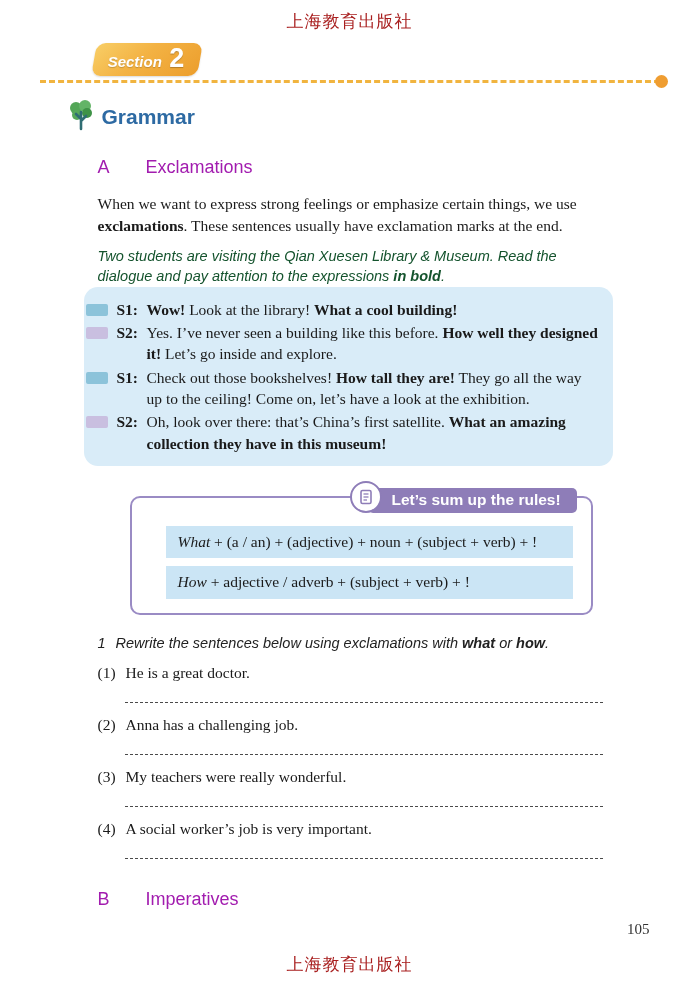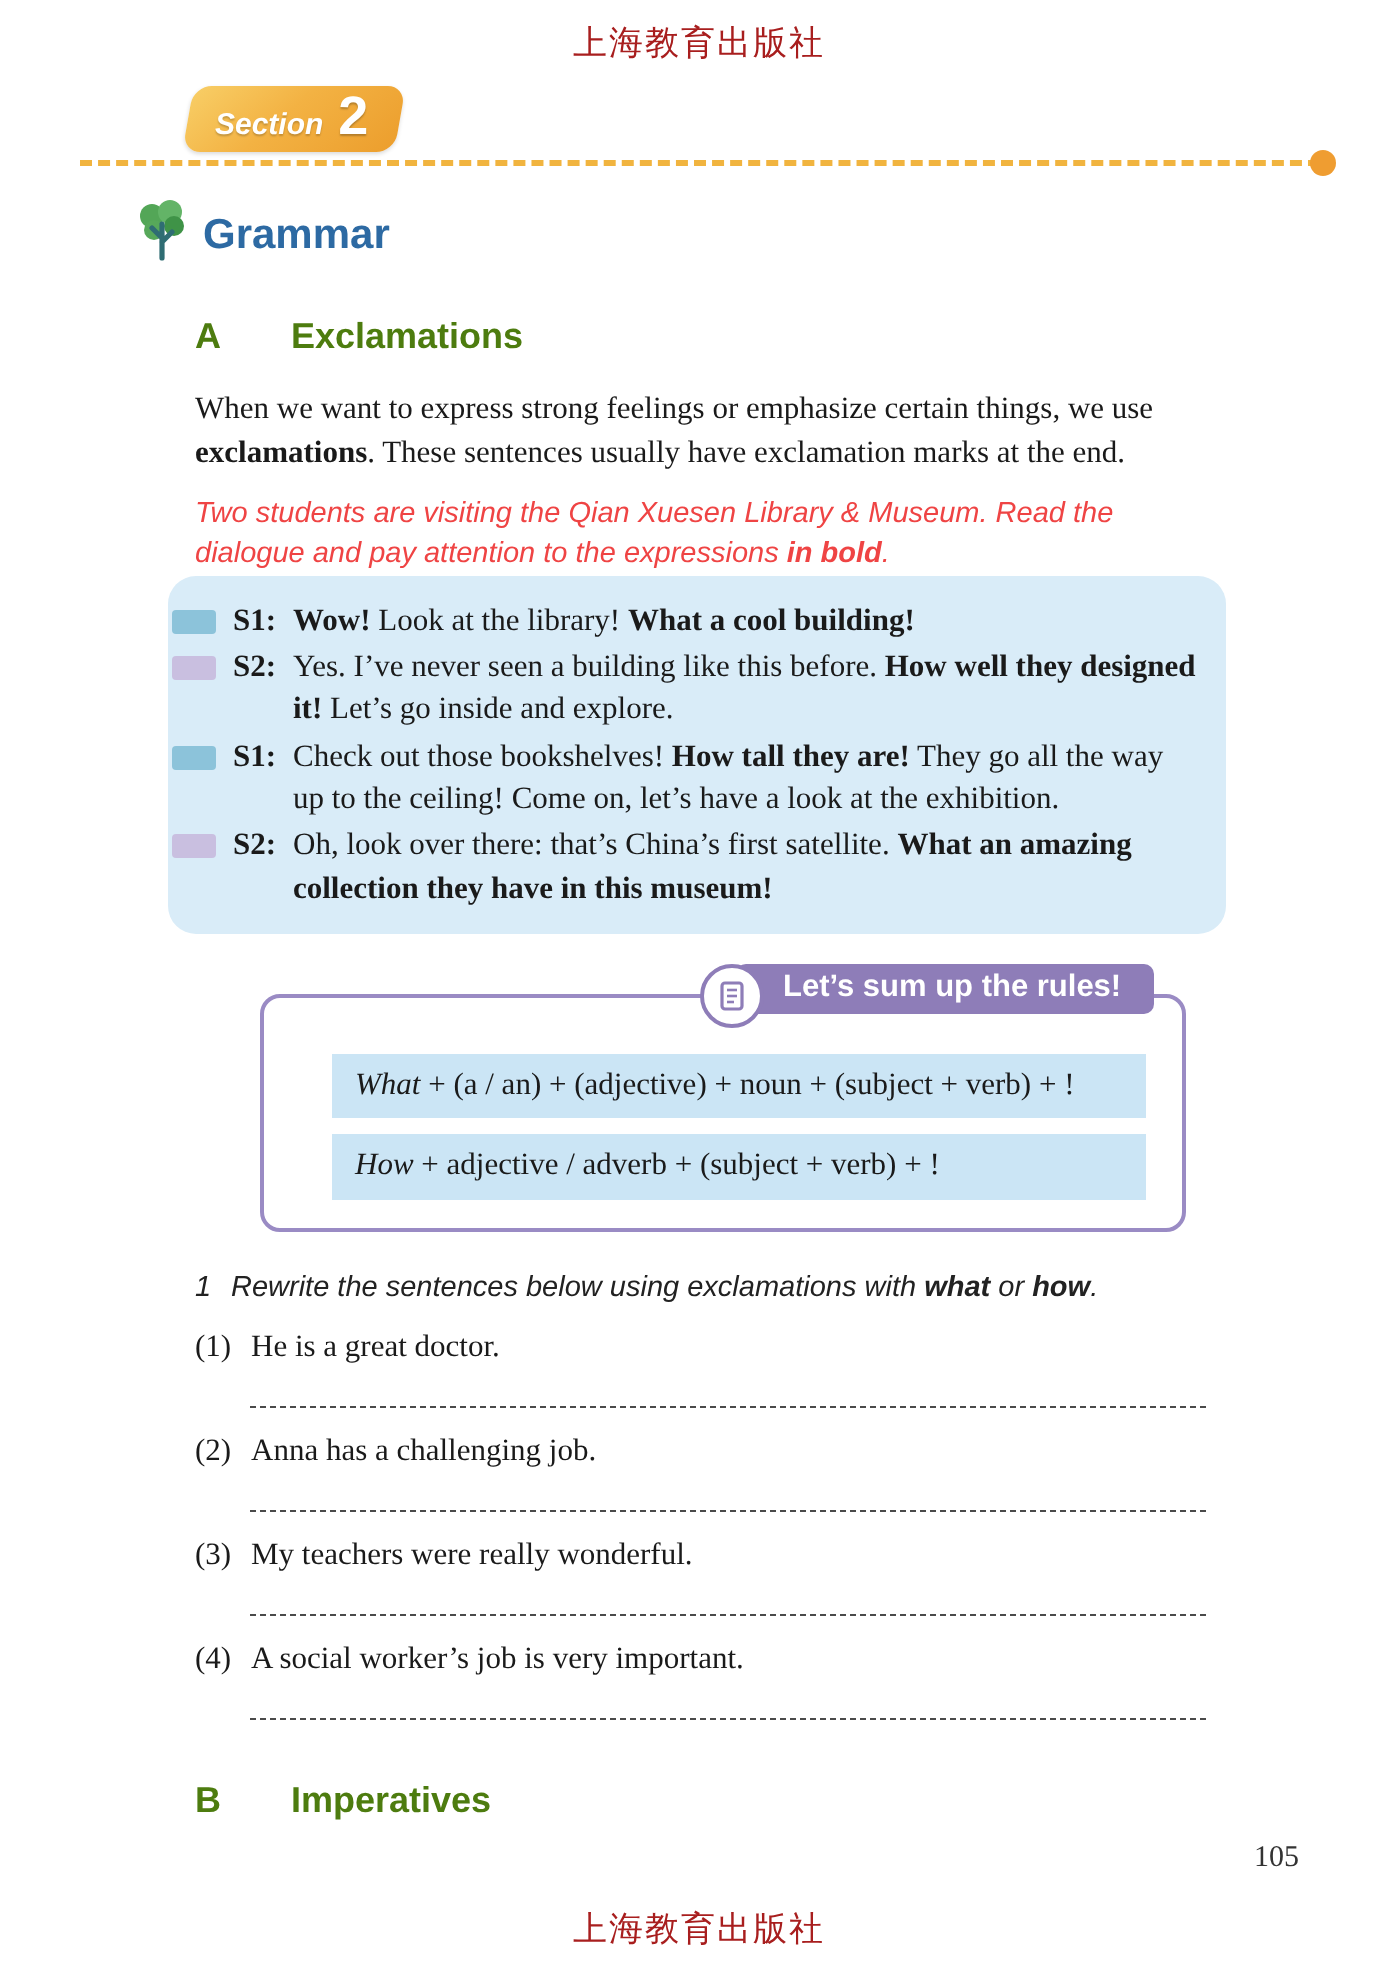--- a/index.html
+++ b/index.html
@@ -96,36 +96,36 @@
   .grammar-title {
     font-family: "Liberation Sans", sans-serif;
     font-weight: bold;
     font-size: 21px;
     color: #2d6aa3;
   }
   .content { margin: 0 87px 0 88px; }
   .part-heading {
     margin-top: 22px;
     font-family: "Liberation Sans", sans-serif;
-    font-weight: bold;
+    font-weight: normal;
     font-size: 18px;
-    color: #4d7c0f;
+    color: #a21caf;
   }
   .part-heading .letter { display: inline-block; width: 48px; }
   .para {
     margin-top: 15px;
     font-size: 15.5px;
     line-height: 1.42;
   }
   .para b { font-weight: bold; }
   .note {
     margin-top: 9px;
     font-family: "Liberation Sans", sans-serif;
     font-style: italic;
-    color: #ef4444;
+    color: #14532d;
     font-size: 14.5px;
     line-height: 1.4;
   }
   .note b { font-weight: bold; }
   .dialogue {
     margin: 0 -10px 0 -14px;
     background: #d9ecf8;
     border-radius: 14px;
     padding: 12px 14px 12px 0;
     font-size: 15.5px;
@@ -150,21 +150,21 @@
     border: 2px solid #9a8bc4;
     border-radius: 10px;
     padding: 20px 16px 14px 18px;
     font-size: 15.5px;
   }
   .rules-header {
     position: absolute;
     top: -17px;
     left: 218px;
     display: flex;
-    align-items: flex-start;
+    align-items: flex-end;
   }
   .rules-icon-circle {
     width: 32px; height: 32px;
     border-radius: 50%;
     background: #ffffff;
     border: 2px solid #8e7db8;
     display: flex;
     align-items: center;
     justify-content: center;
     z-index: 2;

